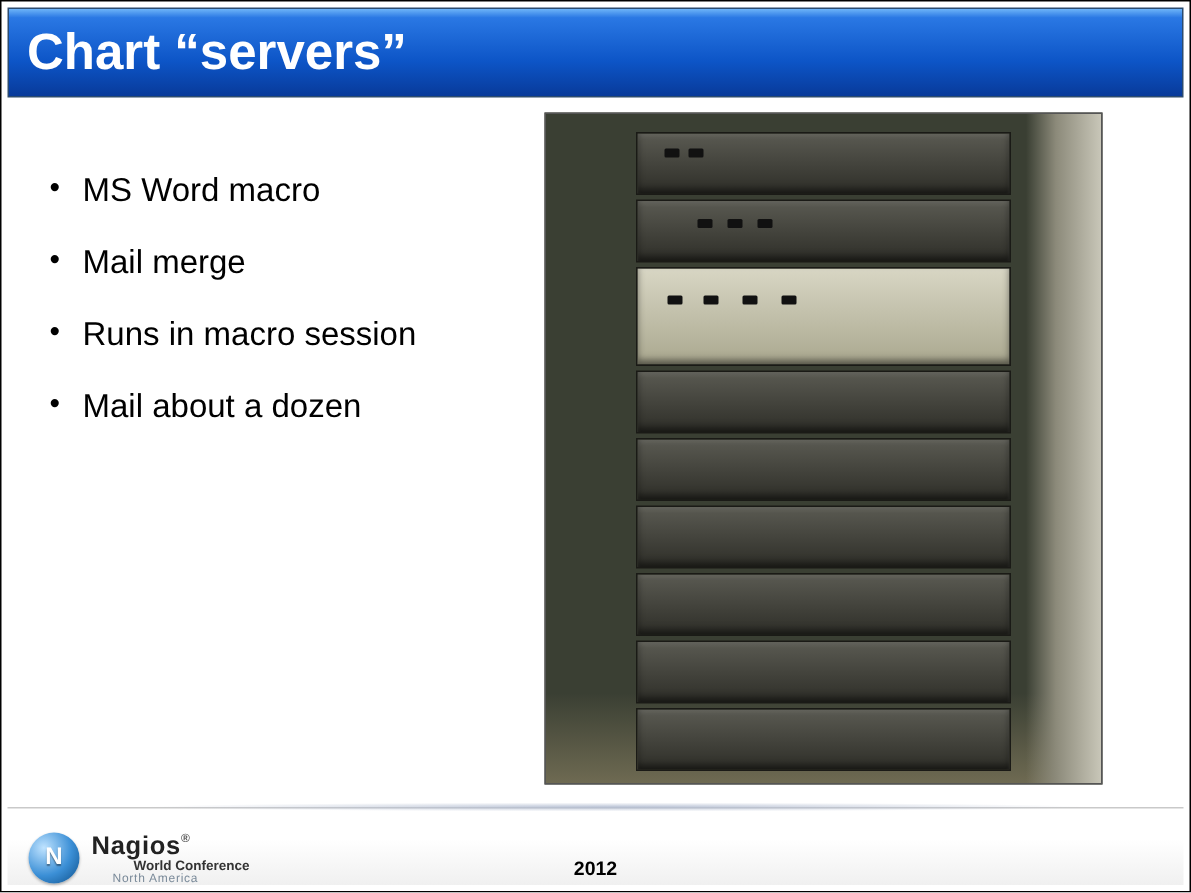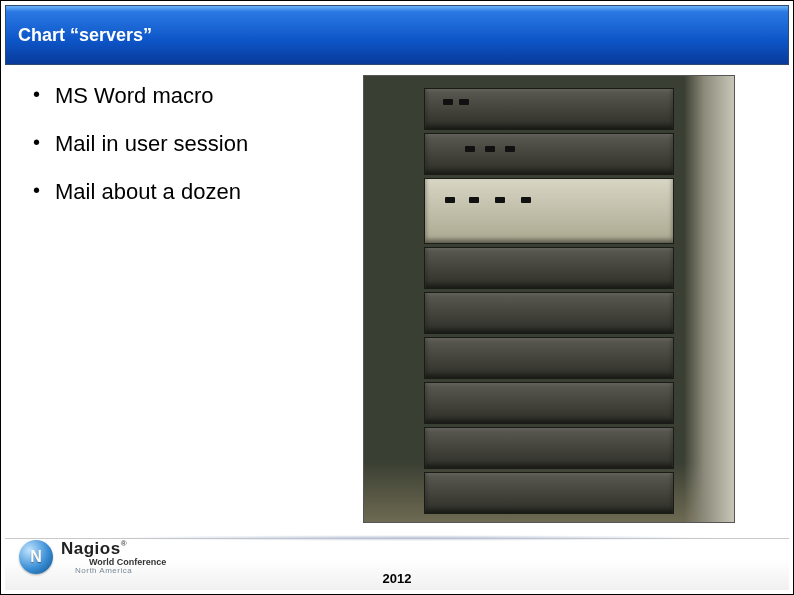--- a/index.html
+++ b/index.html
@@ -18,26 +18,26 @@
     right: 4px;
     height: 60px;
     background: linear-gradient(to bottom, #6db4f8 0%, #2a78e4 10%, #0d55c7 60%, #083a9a 100%);
     border: 1px solid #2c4b6f;
     display: flex;
     align-items: center;
     padding-left: 12px;
   }
   .title-text {
     color: #fff;
-    font-size: 18px;
+    font-size: 34px;
     font-weight: bold;
   }
   .body-area {
     position: absolute;
-    top: 82px;
+    top: 113px;
     left: 30px;
     width: 330px;
   }
   .bullet-list {
     list-style: none;
   }
   .bullet-list li {
     font-size: 22px;
     color: #000;
     margin-bottom: 22px;
@@ -103,21 +103,21 @@
     height: 60px;
     background: linear-gradient(to top, #6e6a52, rgba(0,0,0,0));
   }
   .footer {
     position: absolute;
     left: 4px; right: 4px; bottom: 4px;
     height: 52px;
     border-top: 1px solid #c9c9c9;
     background: linear-gradient(to bottom, #ffffff 0%, #ffffff 40%, #f0f0f0 100%);
     display: flex;
-    align-items: flex-start;
+    align-items: flex-end;
   }
   .footer-glow {
     position: absolute;
     left: 90px; right: 60px;
     top: -4px;
     height: 6px;
     background: radial-gradient(ellipse at center, rgba(180,190,210,0.9) 0%, rgba(255,255,255,0) 70%);
   }
   .logo-block {
     display: flex;
@@ -180,21 +180,22 @@
 
 <div class="slide">
 
   <div class="title-bar">
     <div class="title-text">Chart “servers”</div>
   </div>
 
   <div class="body-area">
     <ul class="bullet-list">
       <li>MS Word macro</li>
-      <li>Mail in user session</li>
+      <li>Mail merge</li>
+      <li>Runs in macro session</li>
       <li>Mail about a dozen</li>
     </ul>
   </div>
 
   <div class="photo">
     <div class="floor"></div>
     <div class="side"></div>
     <div class="stack">
       <div class="unit">
           <span class="port" style="left:18px;top:10px"></span>

